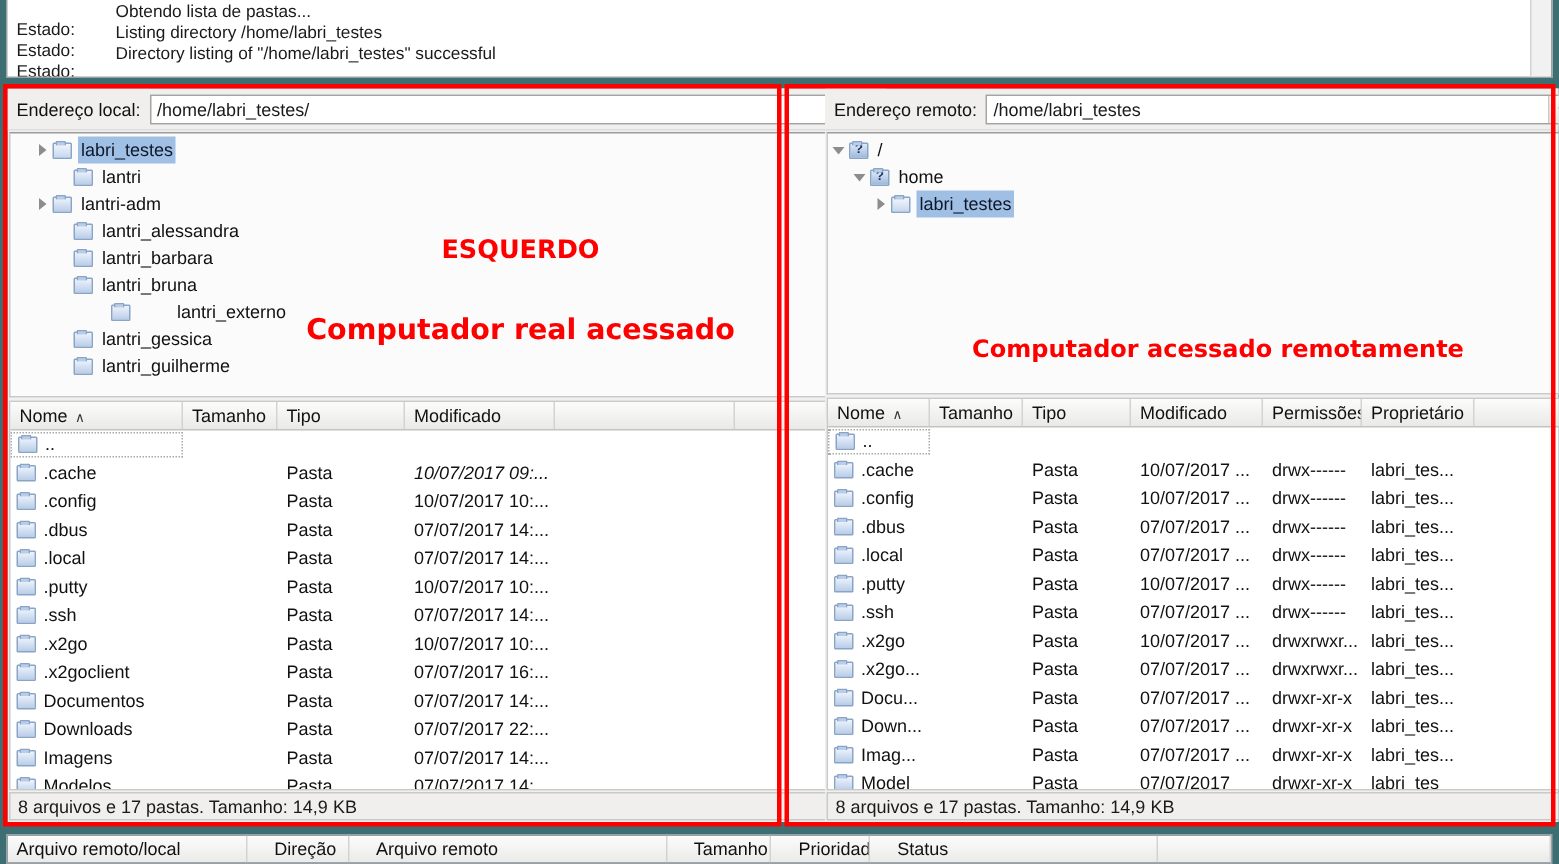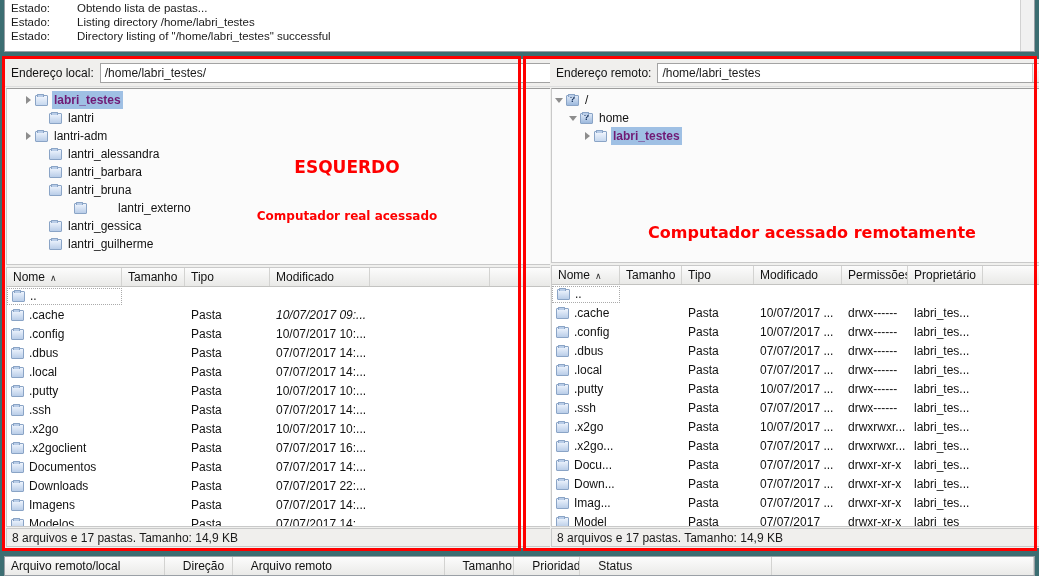--- a/index.html
+++ b/index.html
@@ -13,21 +13,21 @@
   .app{position:relative;width:1039px;height:576px;}
 
   
   .logpanel{
     position:absolute;left:4px;top:0;width:1031px;height:52px;
     background:#ffffff;border:1px solid #9aa0a6;border-top:none;
     box-sizing:border-box;overflow:hidden;
   }
   .logpanel .inner{position:absolute;left:0;top:0;right:13px;bottom:0;padding:1px 0 0 2px;}
   .logline{display:flex;height:14px;line-height:14px;font-size:11.5px;}
-  .logline .lbl{width:70px;flex:0 0 70px;padding-left:4px;box-sizing:border-box;}
+  .logline .lbl{width:70px;flex:0 0 70px;padding-left:4px;box-sizing:border-box;margin-top:12px;}
   .logline .msg{white-space:nowrap;}
   .logscroll{position:absolute;right:0;top:0;width:13px;bottom:0;background:#f1f1f1;border-left:1px solid #d2d2d2;}
 
   
   .redbox{position:absolute;border:3px solid #fe0000;box-sizing:border-box;pointer-events:none;}
   #redbox-left{left:2px;top:56px;width:519px;height:495px;}
   #redbox-right{left:523px;top:56px;width:514px;height:495px;}
 
   
   .panel{position:absolute;top:59px;height:489px;background:#f0f0ee;box-sizing:border-box;}
@@ -86,21 +86,21 @@
     content:"";position:absolute;left:1px;top:-2px;width:5px;height:2px;
     background:#b9cde8;border:1px solid #8aa4c6;border-bottom:none;border-radius:1px 1px 0 0;
   }
   .ficon.qmark{background:linear-gradient(#dfe9f7,#9db9dd);}
   .ficon.qmark:before{
     content:"?";position:absolute;left:0;right:0;top:-3px;
     text-align:center;font-size:9px;font-weight:bold;color:#12305c;line-height:13px;
   }
   .ficon.open{background:linear-gradient(#f2f6fd,#c6d8ef);}
   .tlabel{font-size:12px;padding:0 2px;color:#111;}
-  .trow.sel .tlabel{background:#9fc0e4;color:#701a75;font-weight:bold;}
+  .trow.sel .tlabel{background:#9fc0e4;color:#0f172a;}
   .annot{
     position:absolute;text-align:center;color:#fe0000;font-weight:bold;
     font-family:"DejaVu Sans", sans-serif;
   }
 
   
   .listwrap{
     position:absolute;left:1px;right:1px;top:208px;bottom:21px;
     background:#fff;border:1px solid #c9c9c9;box-sizing:border-box;overflow:hidden;
   }
@@ -214,21 +214,21 @@
             <span class="ficon"></span>
             <span class="tlabel">lantri_gessica</span>
           </div>
           <div class="trow" style="padding-left: 28px;">
             <span class="tw"></span>
             <span class="ficon"></span>
             <span class="tlabel">lantri_guilherme</span>
           </div>
         </div>
       <div class="annot" id="annot-left-title" style="left:200px;top:68px;width:280px;font-size:17px;">ESQUERDO</div>
-      <div class="annot" id="annot-left-sub" style="left:170px;top:120px;width:340px;font-size:12px;">Computador real acessado</div>
+      <div class="annot" id="annot-left-sub" style="left:170px;top:120px;width:340px;font-size:19px;">Computador real acessado</div>
     </div>
 
     <div class="listwrap">
       <div class="hdr" id="local-hdr">
           <div class="hcell" style="width: 115px; flex: 0 0 115px;">Nome<span class="sortarr">∧</span></div>
           <div class="hcell" style="width: 63px; flex: 0 0 63px;">Tamanho</div>
           <div class="hcell" style="width: 85px; flex: 0 0 85px;">Tipo</div>
           <div class="hcell" style="width: 100px; flex: 0 0 100px;">Modificado</div>
           <div class="hcell" style="width: 120px; flex: 0 0 120px;"></div>
         </div>

